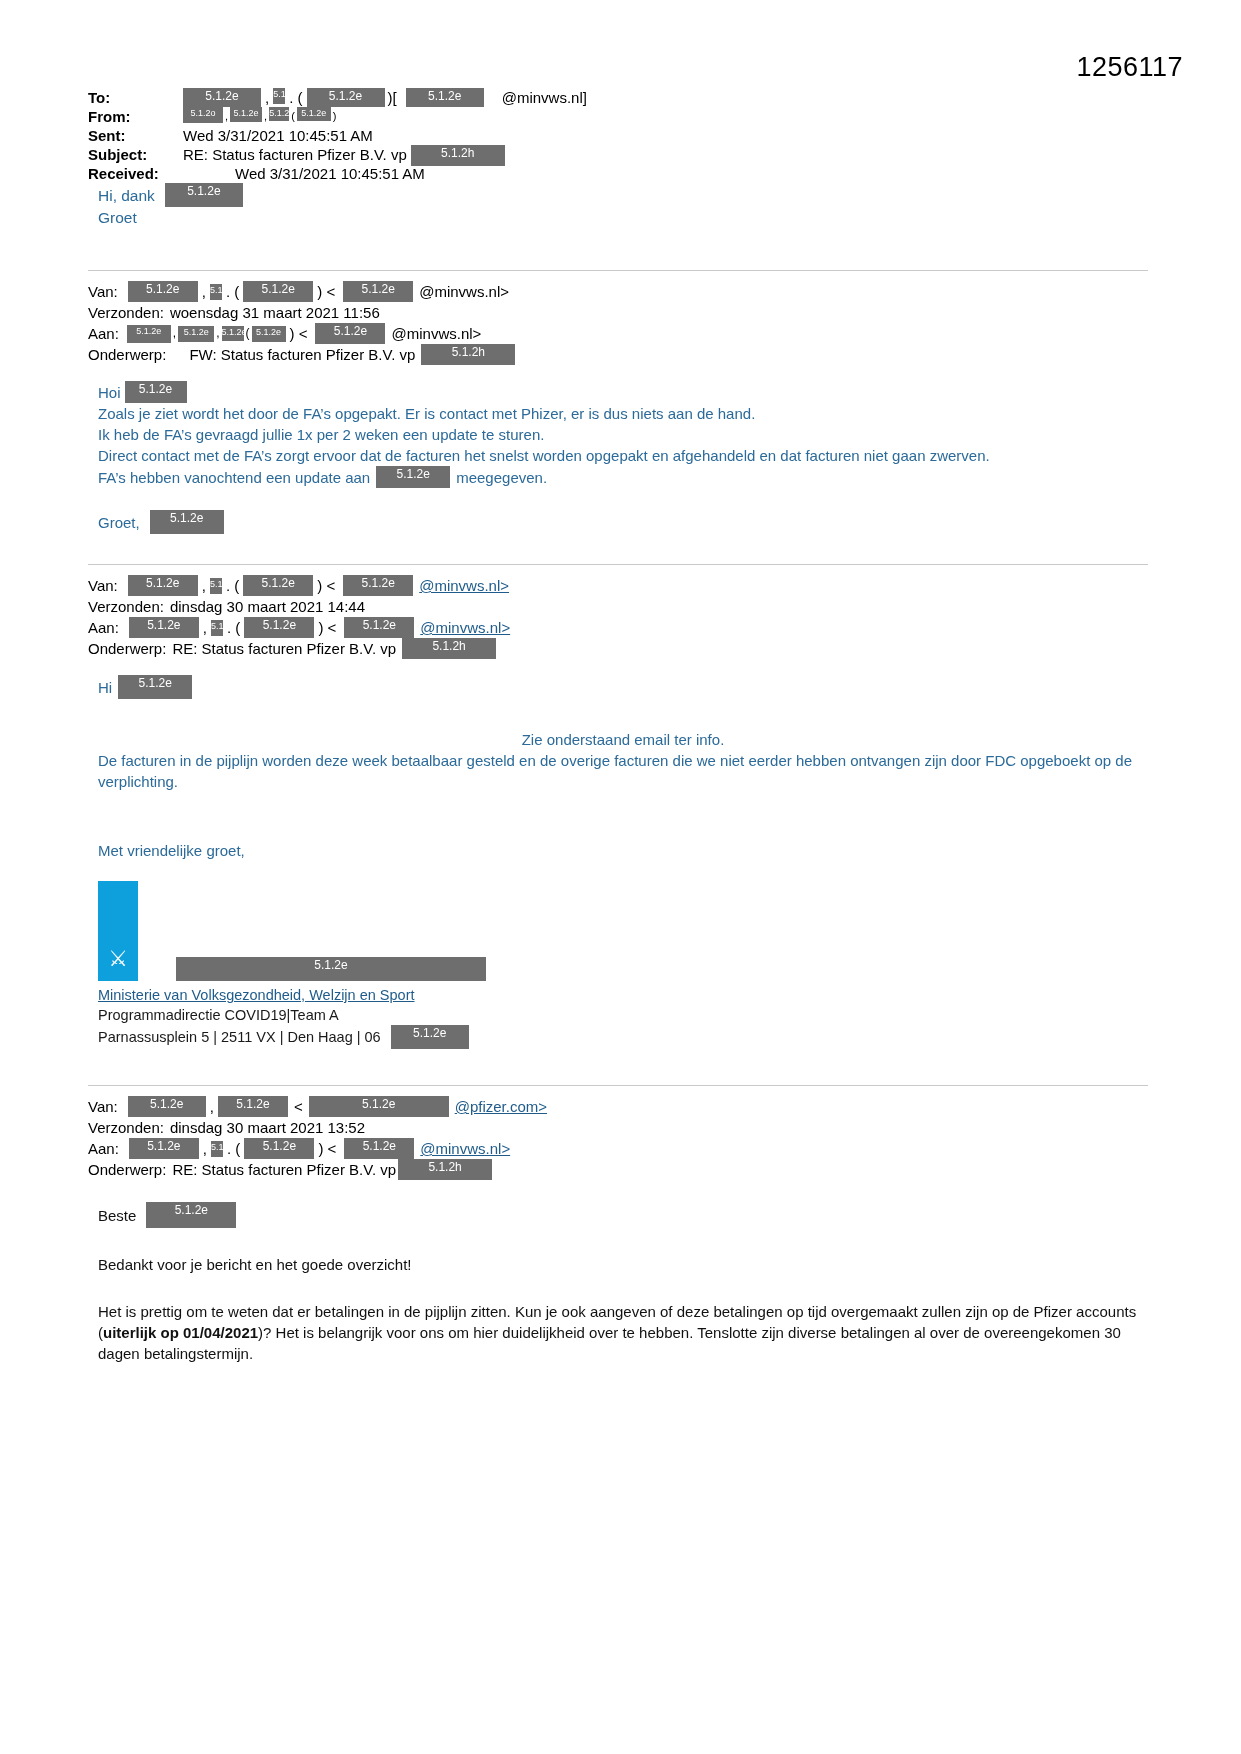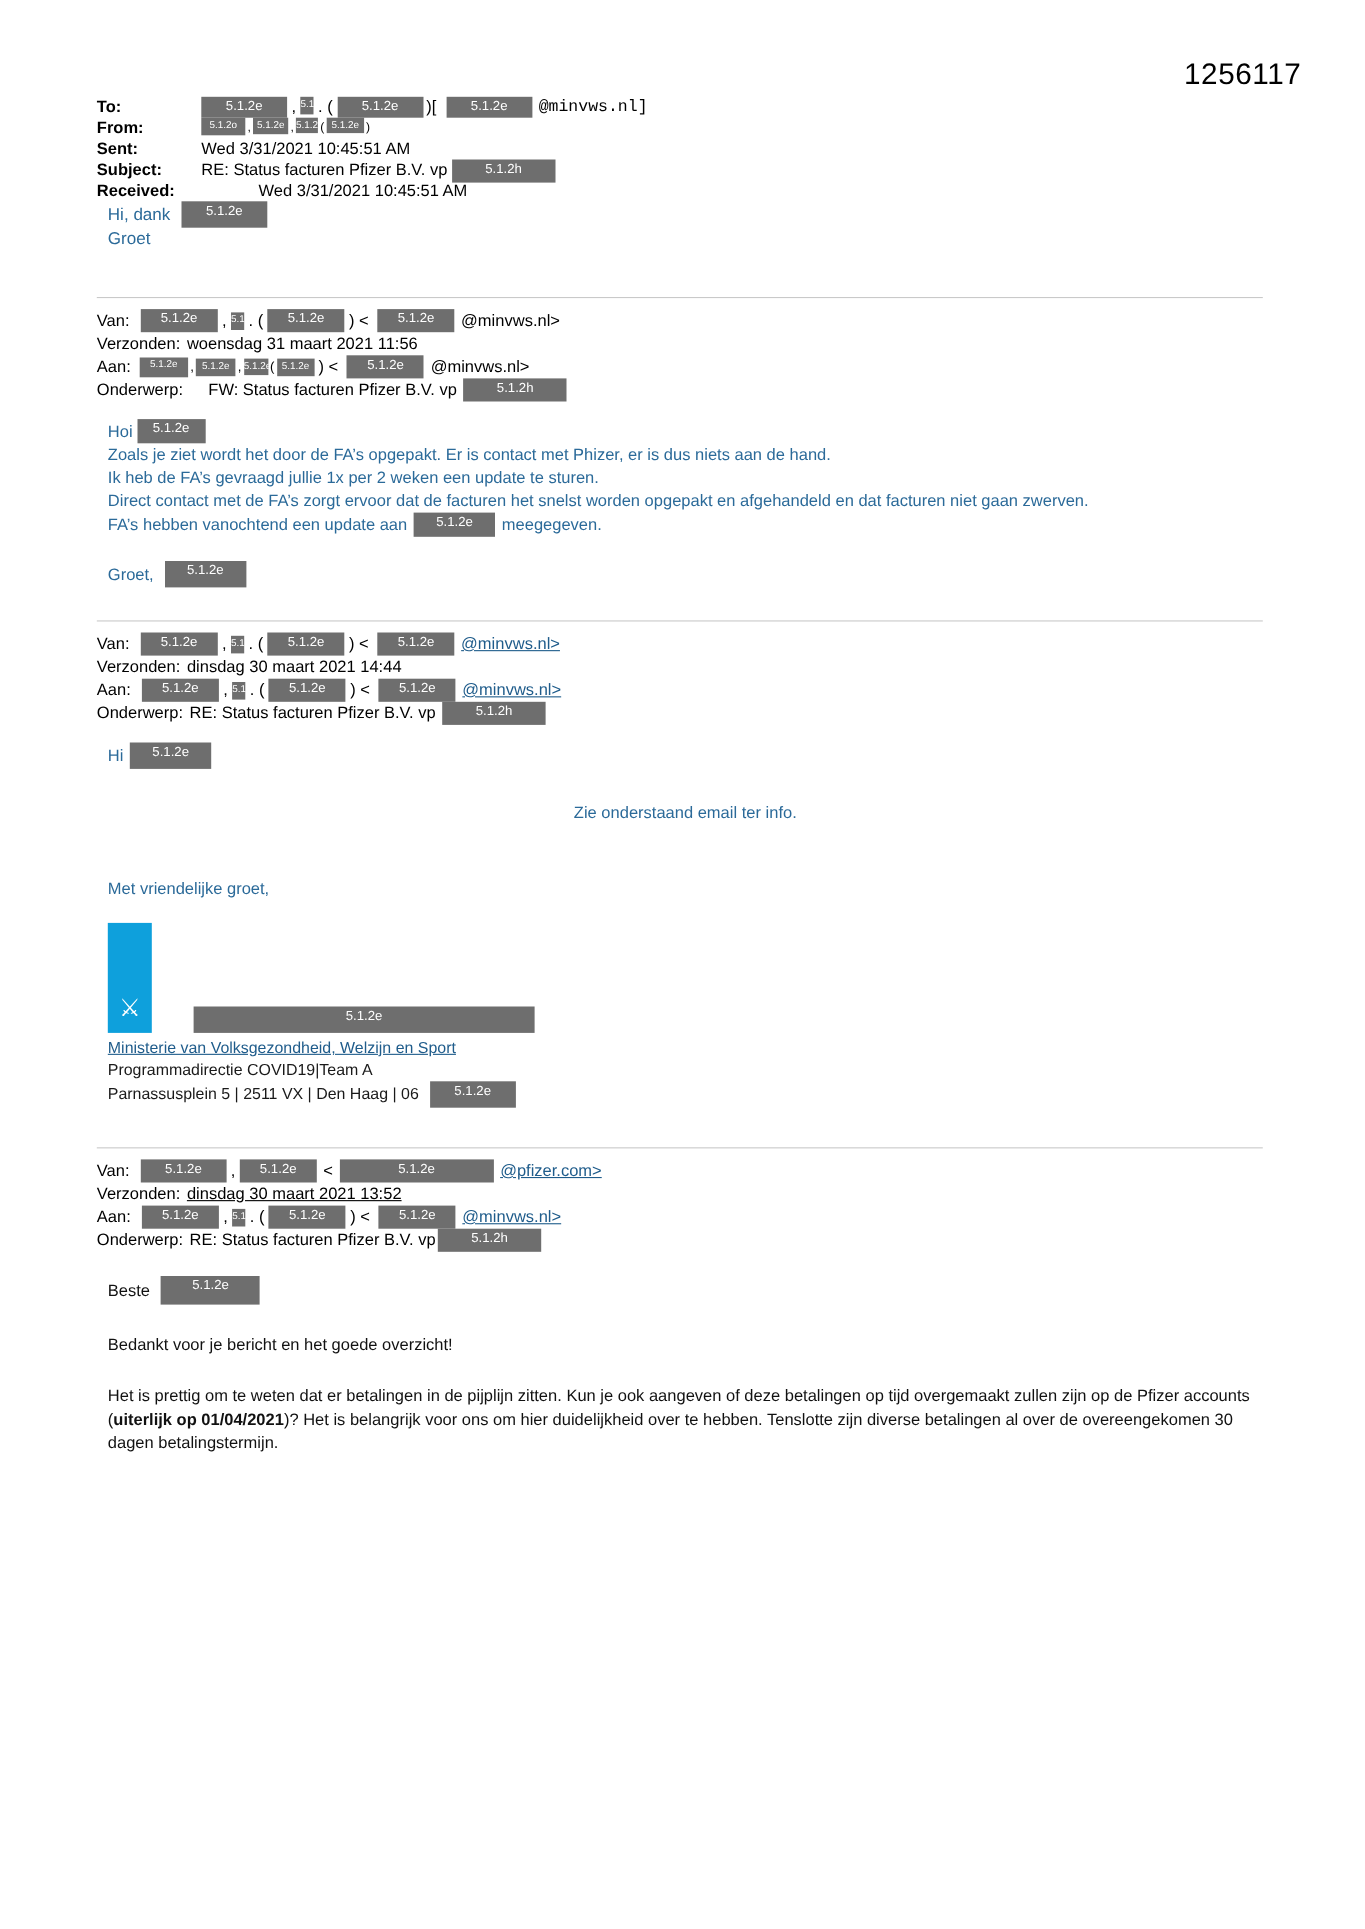--- a/index.html
+++ b/index.html
@@ -153,21 +153,21 @@
 
       <div class="hdr-row">
         <span class="hdr-label">To:</span>
         <span class="redact r-lg" style="width:78px;height:17px;margin-left:10px;">5.1.2e</span>
         <span class="hdr-val" style="margin:0 4px;">,</span>
         <span class="redact r-sm" style="width:12px;height:14px;">5.1.2e</span>
         <span class="hdr-val" style="margin:0 4px;">. (</span>
         <span class="redact r-lg" style="width:78px;height:17px;">5.1.2e</span>
         <span class="hdr-val" style="margin:0 3px;">)[</span>
         <span class="redact r-lg" style="width:78px;height:17px;margin-left:6px;">5.1.2e</span>
-        <span class="hdr-val" style="margin-left:6px;font-family:Liberation Mono, monospace;">@minvws.nl]</span>
+        <span class="hdr-val" style="margin-left:18px;">@minvws.nl]</span>
       </div>
 
       <div class="hdr-row">
         <span class="hdr-label">From:</span>
         <span class="redact r-sm" style="width:40px;height:14px;margin-left:10px;">5.1.2o</span>
         <span class="hdr-val" style="margin:0 2px;font-size:11px;">,</span>
         <span class="redact r-sm" style="width:32px;height:13px;">5.1.2e</span>
         <span class="hdr-val" style="margin:0 2px;font-size:11px;">,</span>
         <span class="redact r-sm" style="width:20px;height:12px;">5.1.2e</span>
         <span class="hdr-val" style="margin:0 2px;font-size:11px;">(</span>
@@ -298,20 +298,21 @@
         <span class="redact r-lg" style="width:94px;height:19px;margin-left:6px;">5.1.2h</span>
       </div>
     </div>
 
     <div class="qbody">
       <p style="display:flex;align-items:center;margin-top:12px;">
         <span>Hi</span>
         <span class="redact r-lg" style="width:74px;height:22px;margin-left:6px;">5.1.2e</span>
       </p>
       <p style="margin-top:30px;text-align:center;">Zie onderstaand email ter info.</p>
+      <p>De facturen in de pijplijn worden deze week betaalbaar gesteld en de overige facturen die we niet eerder hebben ontvangen zijn door FDC opgeboekt op de verplichting.</p>
       <p style="margin-top:48px;">Met vriendelijke groet,</p>
     </div>
 
     <div style="padding-left:10px;margin-top:20px;">
       <div class="sig-flag">
         <div class="sig-crest">⚔</div>
       </div>
       <div style="display:flex;align-items:center;margin-top:-24px;">
         <span class="redact r-lg" style="width:310px;height:22px;margin-left:78px;">5.1.2e</span>
       </div>
@@ -333,21 +334,21 @@
         <span class="redact r-lg" style="width:78px;height:19px;margin-left:10px;">5.1.2e</span>
         <span style="margin:0 4px;">,</span>
         <span class="redact r-lg" style="width:70px;height:19px;">5.1.2e</span>
         <span style="margin:0 6px;">&lt;</span>
         <span class="redact r-lg" style="width:140px;height:19px;">5.1.2e</span>
         <span class="link" style="margin-left:6px;">@pfizer.com&gt;</span>
       </div>
 
       <div style="display:flex;align-items:center;">
         <b>Verzonden:</b>
-        <span style="margin-left:6px;text-decoration:underline;">dinsdag 30 maart 2021 13:52</span>
+        <span style="margin-left:6px;">dinsdag 30 maart 2021 13:52</span>
       </div>
 
       <div style="display:flex;align-items:center;">
         <b>Aan:</b>
         <span class="redact r-lg" style="width:70px;height:19px;margin-left:10px;">5.1.2e</span>
         <span style="margin:0 4px;">,</span>
         <span class="redact r-sm" style="width:12px;height:14px;">5.1.2e</span>
         <span style="margin:0 4px;">. (</span>
         <span class="redact r-lg" style="width:70px;height:19px;">5.1.2e</span>
         <span style="margin:0 4px;">) &lt;</span>

